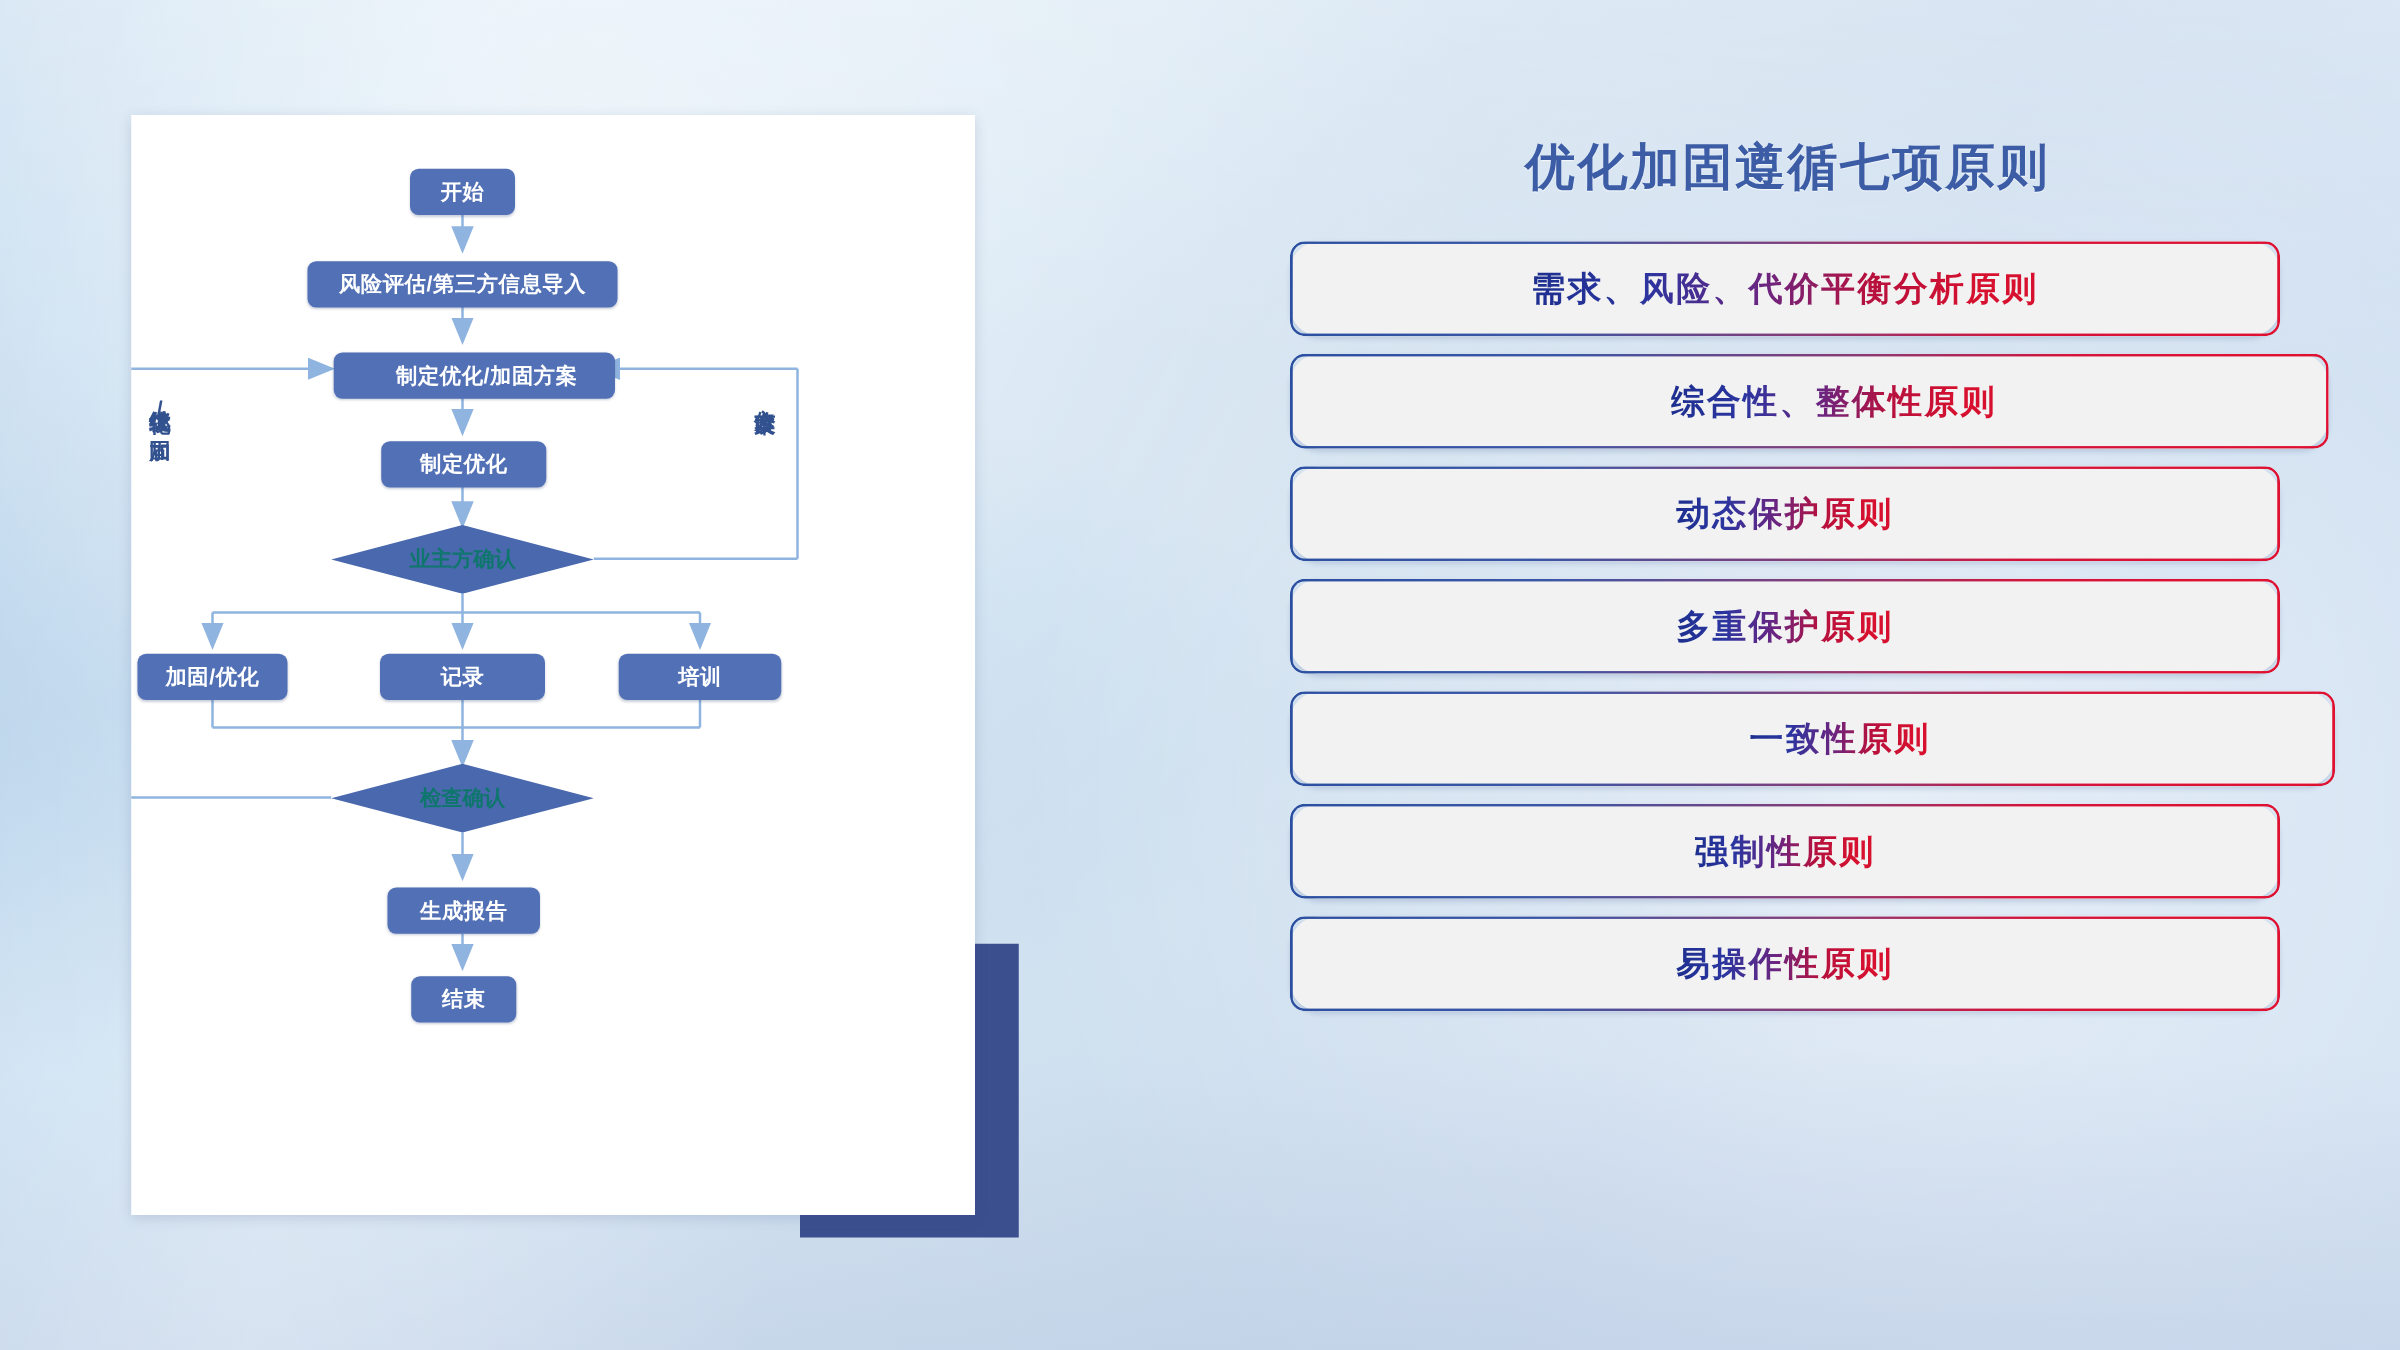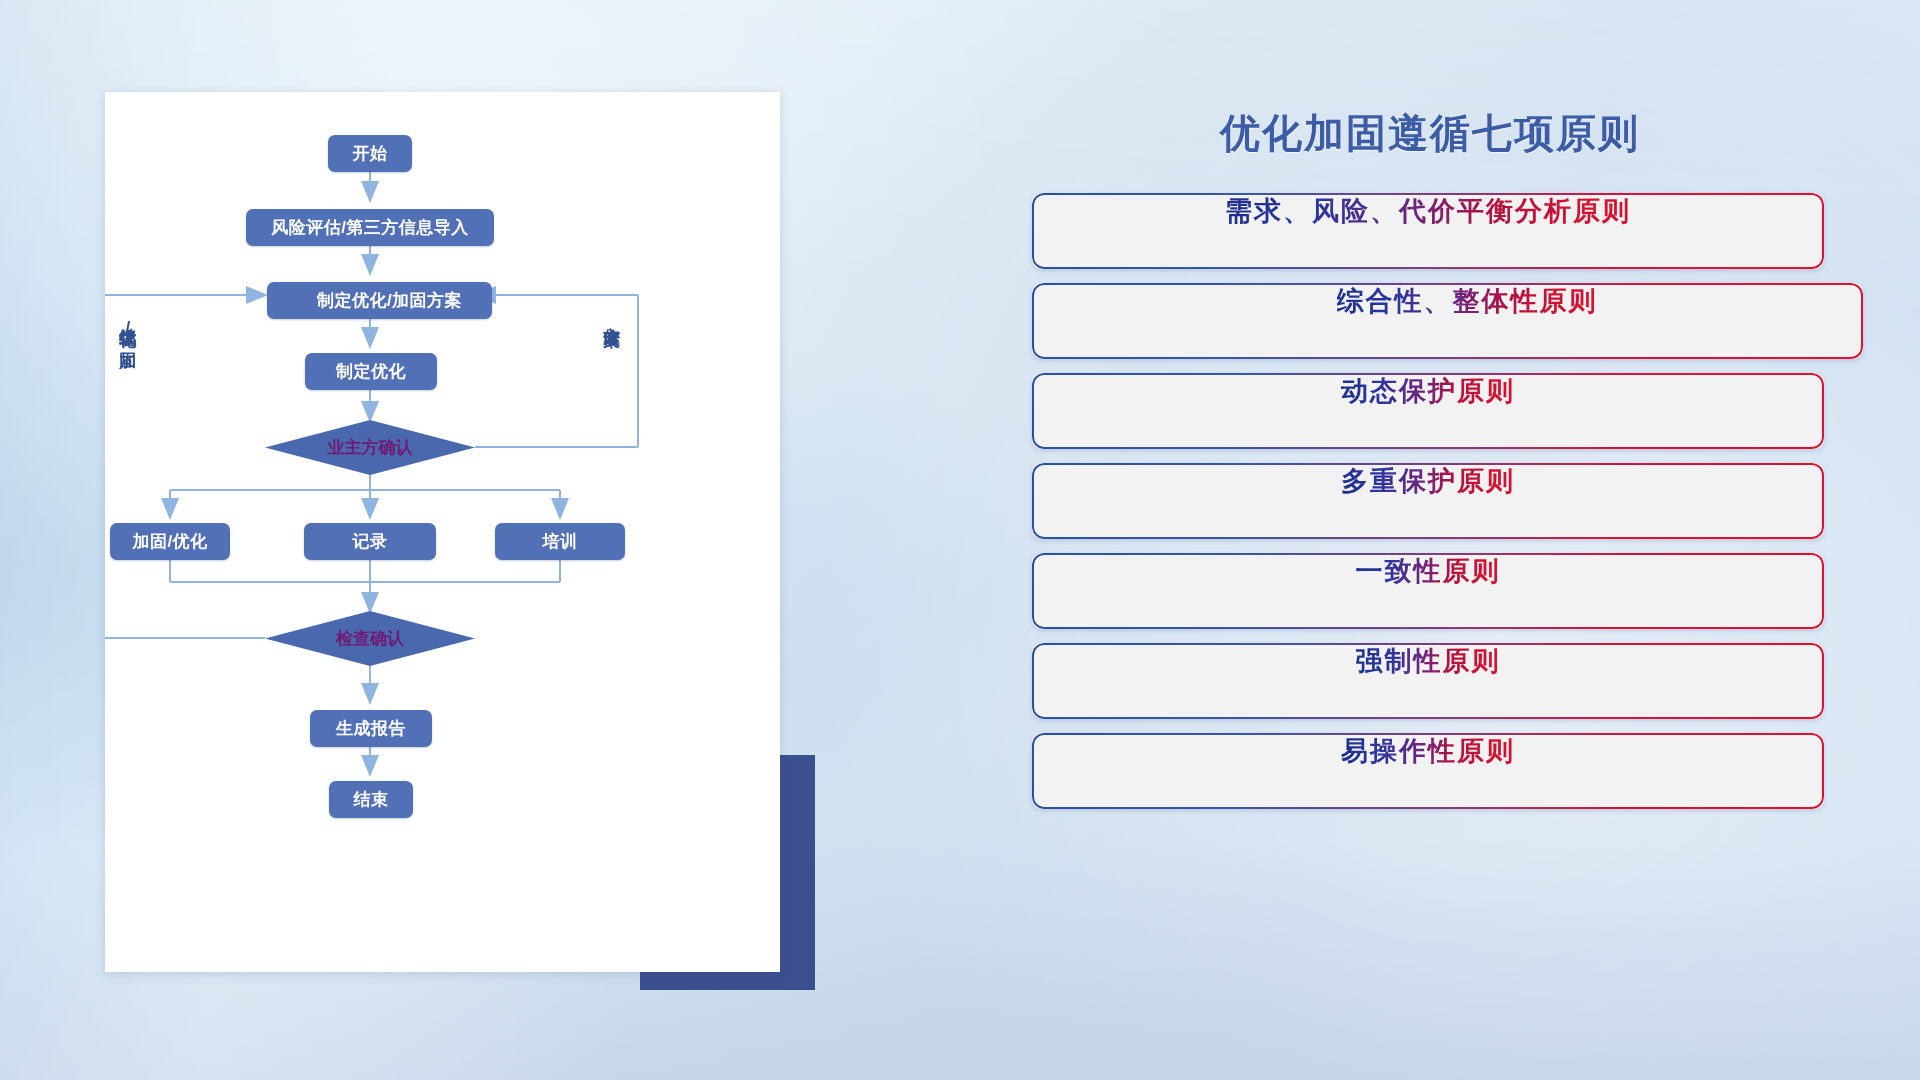--- a/index.html
+++ b/index.html
@@ -32,36 +32,36 @@
     background:#ffffff;
     box-shadow:0 2px 10px rgba(60,80,130,.18);}
   #fc{position:absolute;inset:0;}
   #fc svg{position:absolute;left:0;top:0;}
 
   .node{position:absolute;display:flex;align-items:center;justify-content:center;
     background:#5170b5;color:#fff;border-radius:7px;
     font-size:17px;font-weight:bold;letter-spacing:.5px;white-space:nowrap;
     box-shadow:0 1px 2px rgba(40,60,110,.25);}
   .diamond-wrap{position:absolute;display:flex;align-items:center;justify-content:center;}
-  .diamond-wrap .dlabel{position:relative;z-index:2;color:#701a75;font-size:17px;font-weight:bold;white-space:nowrap;}
+  .diamond-wrap .dlabel{position:relative;z-index:2;color:#0f766e;font-size:17px;font-weight:bold;white-space:nowrap;}
   .diamond-wrap .dshape{position:absolute;inset:0;background:#4a68ad;
     clip-path:polygon(50% 0%,100% 50%,50% 100%,0% 50%);}
 
   .vlabel{position:absolute;color:#32518f;font-size:17px;font-weight:bold;line-height:1.08;
     writing-mode:vertical-rl;text-orientation:upright;letter-spacing:1px;}
 
   
   #panel{position:absolute;left:1020px;top:80px;width:820px;height:930px;}
   #panel-title{position:absolute;left:0;top:26px;width:820px;text-align:center;
     font-size:40px;font-weight:bold;color:#3c5ca6;letter-spacing:2px;
     text-shadow:0 1px 1px rgba(255,255,255,.75);}
 
-  .pcard{position:absolute;left:12px;width:792px;height:76px;border-radius:9px;
+  .pcard{position:absolute;left:12px;width:792px;height:76px;border-radius:24px;
     background:#f2f2f2;
-    display:flex;align-items:flex-start;justify-content:center;
+    display:flex;align-items:center;justify-content:center;
     box-shadow:0 2px 4px rgba(70,95,150,.20);}
   .pcard .brd{position:absolute;inset:0;border-radius:12px;padding:2px;
     background:linear-gradient(100deg,#2b4fa0 0%,#3a57a6 26%,#8a3a74 54%,#d5133a 74%,#e01030 100%);
     -webkit-mask:linear-gradient(#000 0 0) content-box,linear-gradient(#000 0 0);
     -webkit-mask-composite:xor;mask-composite:exclude;pointer-events:none;}
   .pcard .ptxt{position:relative;z-index:2;font-size:27px;font-weight:bold;letter-spacing:2px;
     background:linear-gradient(92deg,#1d2f8f 0%,#2b35a0 22%,#6b2580 46%,#b5113f 66%,#d6102e 88%);
     -webkit-background-clip:text;background-clip:text;color:transparent;}
 </style>
 </head>
@@ -187,21 +187,21 @@
   <div class="pcard" style="top:293px;">
     <span class="brd"></span>
     <span class="ptxt">动态保护原则</span>
   </div>
 
   <div class="pcard" style="top:383px;">
     <span class="brd"></span>
     <span class="ptxt">多重保护原则</span>
   </div>
 
-  <div class="pcard" style="top:473px;">
+  <div class="pcard" style="top:473px;padding-left:44px;">
     <span class="brd"></span>
     <span class="ptxt">一致性原则</span>
   </div>
 
   <div class="pcard" style="top:563px;">
     <span class="brd"></span>
     <span class="ptxt">强制性原则</span>
   </div>
 
   <div class="pcard" style="top:653px;">

